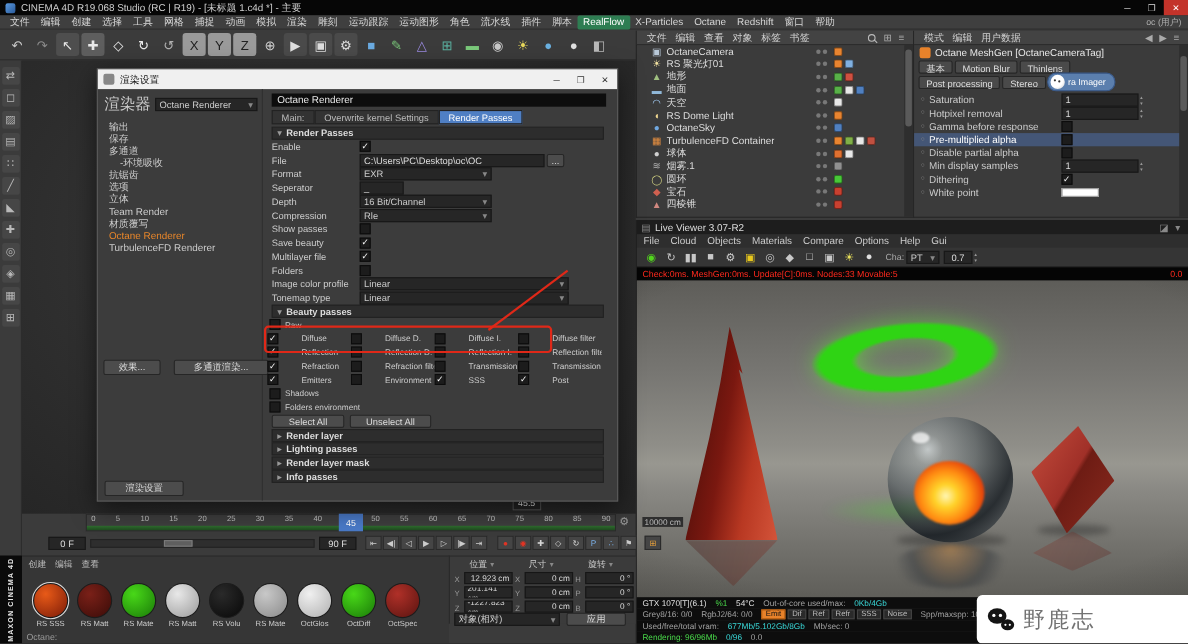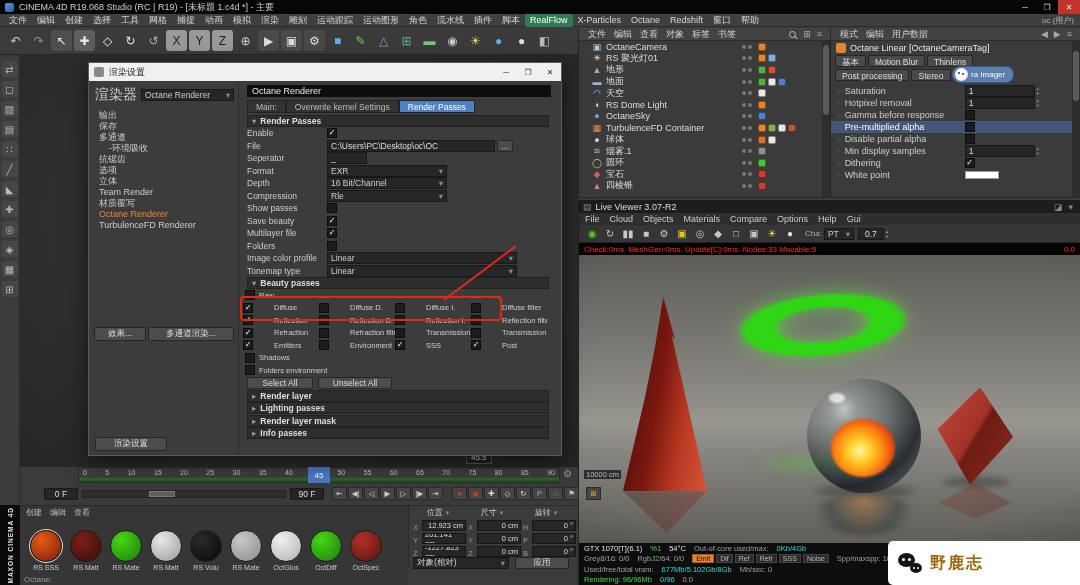--- a/index.html
+++ b/index.html
@@ -110,21 +110,21 @@
 .cfield{width:44px;height:11px;background:#262626;border:1px solid #161616;color:#ddd;font-size:7.5px;display:flex;align-items:center;justify-content:flex-end;padding:0 2px;overflow:hidden}
 
 .mat{width:36px;display:flex;flex-direction:column;align-items:center;flex:none}
 .matball{width:32px;height:32px;border-radius:50%;border:1px solid #1c1c1c}
 .mat.selected .matball{outline:1px solid #d8d8d8}
 .matlabel{font-size:7px;color:#ccc;margin-top:2px;max-width:36px;overflow:hidden;white-space:nowrap}
 
 .branding{left:0;top:505px;width:20px;height:80px;background:#0a0a0a;display:flex;align-items:center;justify-content:center}
 .branding span{writing-mode:vertical-rl;transform:rotate(180deg);color:#e8e8e8;font-size:6.5px;letter-spacing:1px;font-weight:bold}
 .watermark{left:888px;top:541px;width:192px;height:44px;background:#fff;z-index:8;display:flex;align-items:center;border-radius:5px 0 0 5px;padding-left:10px;gap:8px}
-.wmtext{font-size:16px;font-weight:bold;color:#a16207;letter-spacing:2px}
+.wmtext{font-size:20px;font-weight:normal;color:#737373;letter-spacing:2px}
 .bubble{position:relative;width:24px;height:20px}
 .b1{position:absolute;left:0;top:0;width:17px;height:14px;background:#141414;border-radius:50%}
 .b1::after,.b2::after{content:"";position:absolute;background:#fff;border-radius:50%}
 .b1::after{width:3px;height:3px;left:4px;top:5px;box-shadow:6px 0 0 #fff}
 .b2{position:absolute;right:0;bottom:0;width:12px;height:10px;background:#141414;border-radius:50%}
 .b2::after{width:2px;height:2px;left:3px;top:4px;box-shadow:4px 0 0 #fff}
 .popup{left:952px;top:66px;width:62px;height:17px;background:#5b7fae;border:1px solid #3a5a8a;border-radius:8px;display:flex;align-items:center;z-index:6;padding-left:2px;gap:3px}
 .cow{width:13px;height:13px;border-radius:50%;background:radial-gradient(circle at 35% 35%,#fff 55%,#c8c8c8);position:relative}
 .cow::after{content:"";position:absolute;left:3px;top:4px;width:2px;height:2px;background:#333;border-radius:50%;box-shadow:4px 1px 0 #333}
 .redbox{left:240px;top:296px;width:262px;height:25px;border:2px solid #e02818;border-radius:4px;z-index:7}
@@ -313,21 +313,21 @@
 
             <div class="dtree-item">Team Render</div>
 
             <div class="dtree-item">材质覆写</div>
 
             <div class="dtree-item selected">Octane Renderer</div>
 
             <div class="dtree-item">TurbulenceFD Renderer</div>
 
         </div>
-        <div class="flex" style="position:absolute;left:5px;top:246px;gap:2px">
+        <div class="flex" style="position:absolute;left:5px;top:246px;gap:12px">
           <span class="btn" style="width:52px;height:14px">效果...</span>
           <span class="btn" style="width:86px;height:14px">多通道渲染...</span>
         </div>
         <span class="btn" style="position:absolute;left:6px;bottom:4px;width:72px;height:14px">渲染设置</span>
       </div>
 
       <div class="abs" style="left:150px;top:0;right:0;bottom:0">
         <div style="position:absolute;left:8px;right:10px;top:4px;height:12px;background:#0d0d0d;color:#e8e8e8;font-size:9px;line-height:12px;padding-left:5px">Octane Renderer</div>
         <div class="flex" style="position:absolute;left:8px;top:19px">
 
@@ -343,26 +343,26 @@
           <div class="drow">
               <span class="dlabel">Enable</span>
               <span class="chk on"></span>
             </div>
           <div class="drow">
               <span class="dlabel">File</span>
               <span class="fieldbox" style="width:168px">C:\Users\PC\Desktop\oc\OC</span>
               <span class="btn" style="width:16px;height:12px;margin-left:2px">...</span>
             </div>
           <div class="drow">
+              <span class="dlabel">Format</span>
+              <span class="dd" style="width:120px">EXR</span>
+            </div>
+          <div class="drow">
               <span class="dlabel">Seperator</span>
               <span class="fieldbox" style="width:40px">_</span>
-            </div>
-          <div class="drow">
-              <span class="dlabel">Format</span>
-              <span class="dd" style="width:120px">EXR</span>
             </div>
           <div class="drow">
               <span class="dlabel">Depth</span>
               <span class="dd" style="width:120px">16 Bit/Channel</span>
             </div>
           <div class="drow">
               <span class="dlabel">Compression</span>
               <span class="dd" style="width:120px">Rle</span>
             </div>
           <div class="drow">
@@ -711,21 +711,21 @@
         <span class="pmi">用户数据</span>
 
       <span style="margin-left:auto;color:#aaa" class="flex">
         <span style="padding:0 3px">◀</span>
         <span style="padding:0 3px">▶</span>
         <span style="padding:0 3px">≡</span>
       </span>
     </div>
     <div class="flex" style="height:13px;padding:0 5px;gap:4px">
       <span style="width:10px;height:10px;background:#e8822a;border-radius:2px;flex:none"></span>
-      <span style="color:#e8e8e8;font-size:9px;white-space:nowrap;overflow:hidden">Octane Linear [OctaneCameraTag]</span>
+      <span style="color:#e8e8e8;font-size:9px;white-space:nowrap;overflow:hidden">Octane MeshGen [OctaneCameraTag]</span>
     </div>
     <div class="flex" style="padding:1px 4px">
 
         <span class="atab">基本</span>
 
         <span class="atab">Motion Blur</span>
 
         <span class="atab">Thinlens</span>
 
     </div>

